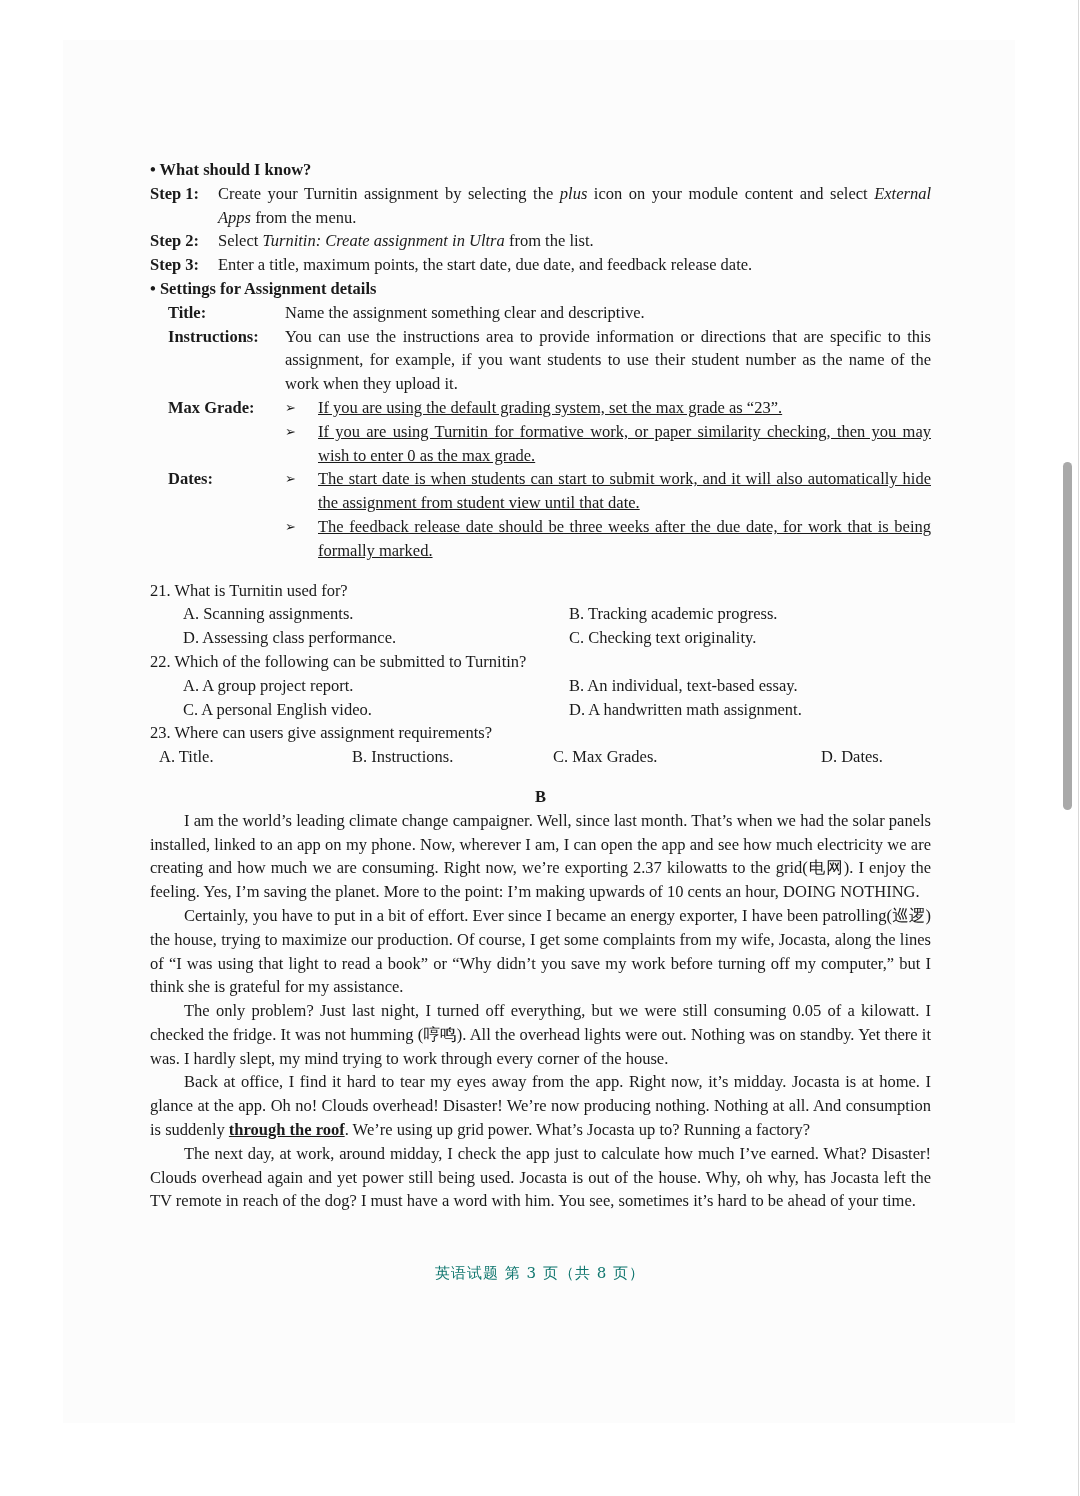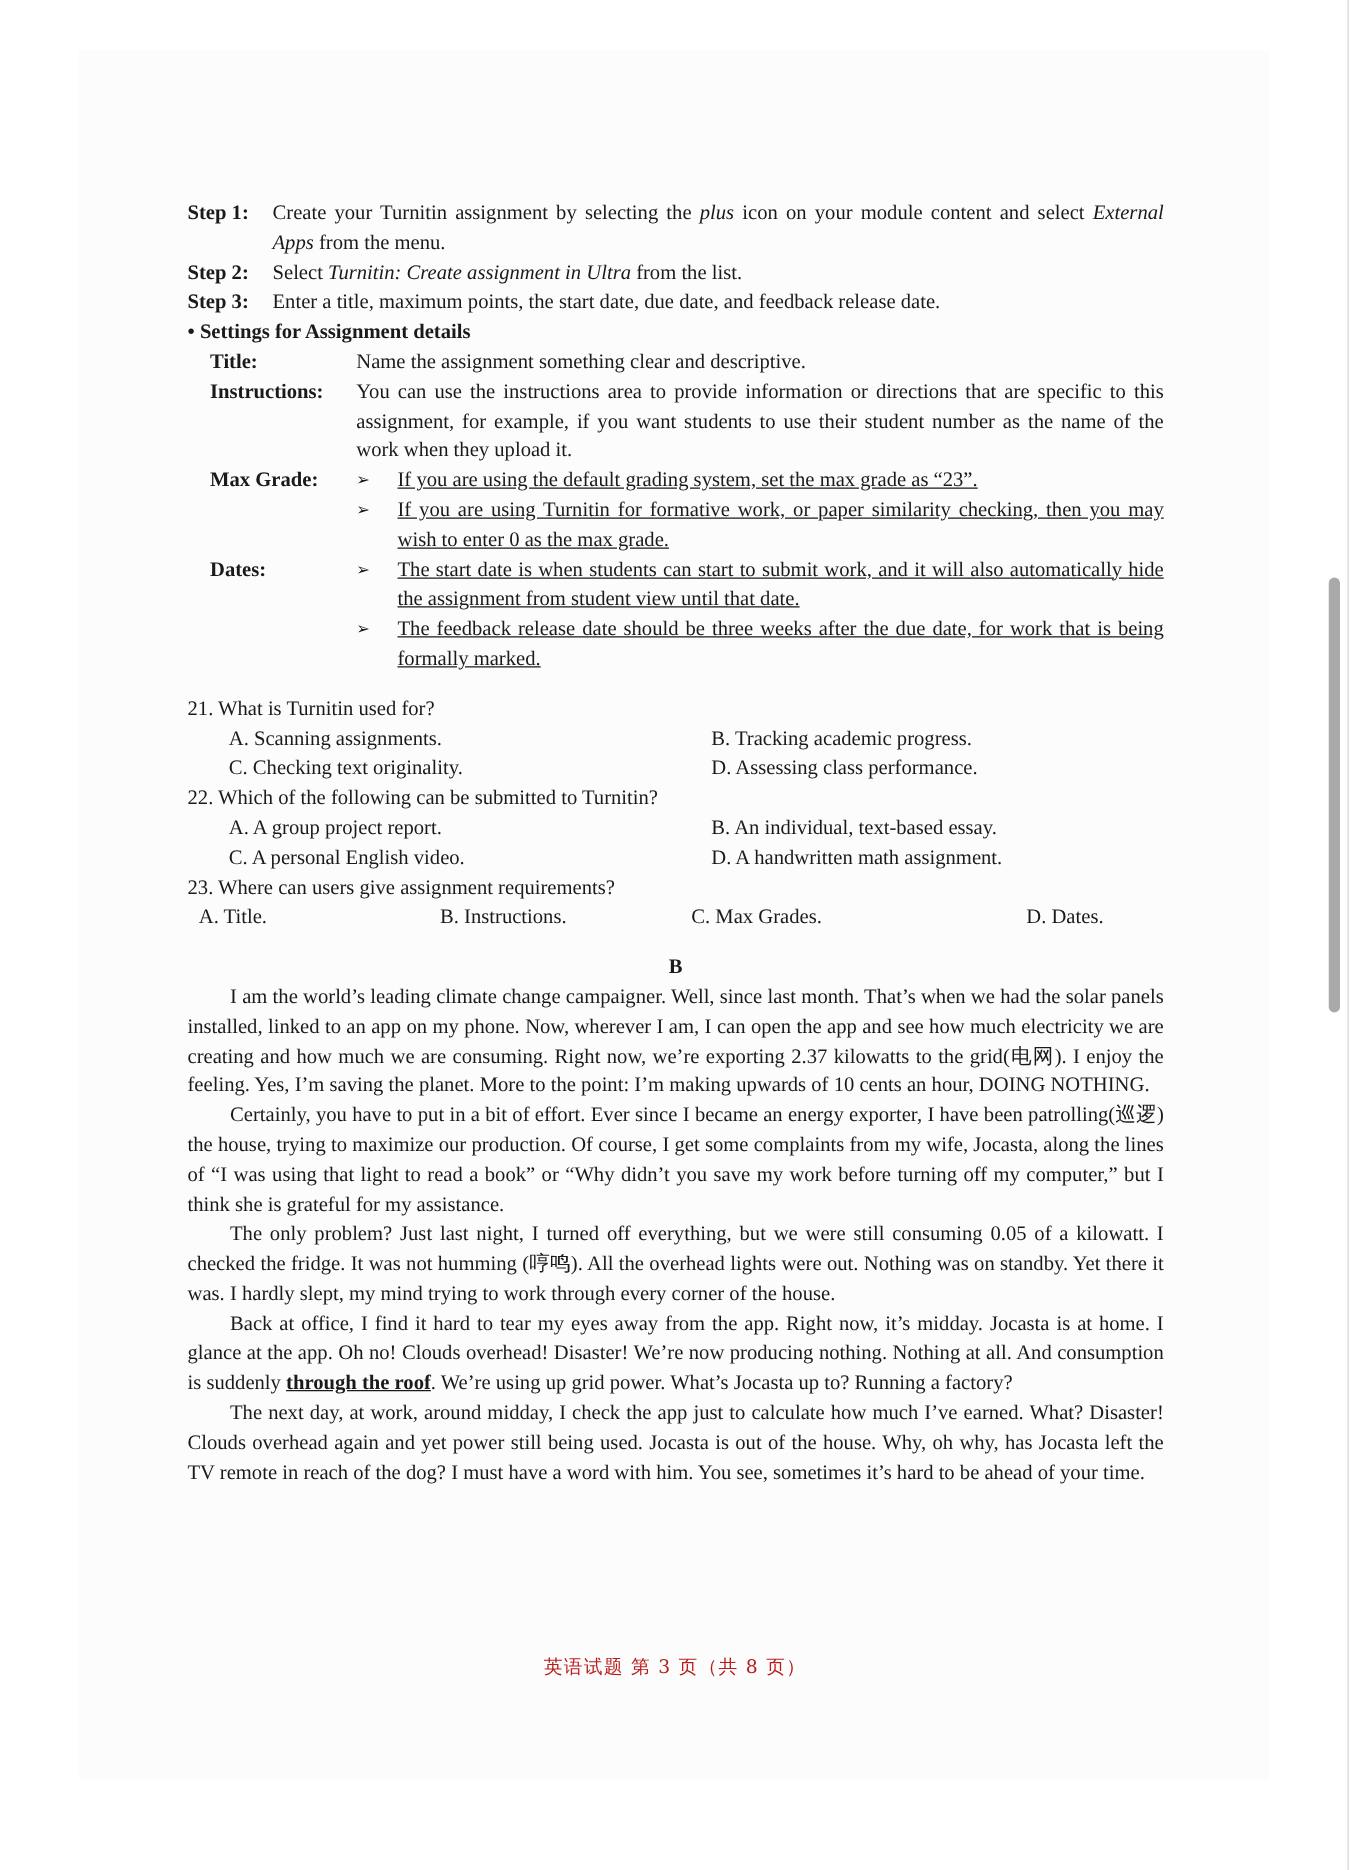--- a/index.html
+++ b/index.html
@@ -38,32 +38,33 @@
   .opts2 { display: flex; padding-left: 9px; }
   .opts2 > span { width: 394px; margin-left: 24px; }
   .opts4 { display: flex; padding-left: 9px; }
   .opts4 > span:nth-child(1) { width: 193px; }
   .opts4 > span:nth-child(2) { width: 201px; }
   .opts4 > span:nth-child(3) { width: 268px; }
   .section-letter { text-align: center; font-weight: bold; margin-top: 16px; }
   .para { text-indent: 34px; text-align: justify; }
   .u { font-weight: bold; text-decoration: underline; }
   .footer {
-    position: absolute; left: 0; width: 1080px; top: 1324px; text-align: center;
-    font-family: "DejaVu Serif", serif; font-size: 15px; letter-spacing: 1px; color: #b91c1c;
+    position: absolute; left: 0; width: 1080px; top: 1264px; text-align: center;
+    font-family: "DejaVu Serif", serif; font-size: 15px; letter-spacing: 1px; color: #0f766e;
   }
 </style>
 </head>
 <body>
 
 <div class="page"></div>
 <div class="right-edge"></div>
 <div class="scrollbar"></div>
 
 <div class="content">
+  <div class="b">• What should I know?</div>
 
   <div class="row">
     <span class="step-label">Step 1:</span>
     <span class="step-text"><span>Create your Turnitin assignment by selecting the </span><span class="i">plus</span><span> icon on your module content and select </span><span class="i">External Apps</span><span> from the menu.</span></span>
   </div>
   <div class="row">
     <span class="step-label">Step 2:</span>
     <span class="step-text"><span>Select </span><span class="i">Turnitin: Create assignment in Ultra</span><span> from the list.</span></span>
   </div>
   <div class="row">
@@ -108,22 +109,22 @@
     </div>
   </div>
 
   <div class="questions">
     <div class="q">21. What is Turnitin used for?</div>
     <div class="opts2">
         <span>A. Scanning assignments.</span>
         <span>B. Tracking academic progress.</span>
       </div>
     <div class="opts2">
+        <span>D. Assessing class performance.</span>
         <span>C. Checking text originality.</span>
-        <span>D. Assessing class performance.</span>
       </div>
     <div class="q">22. Which of the following can be submitted to Turnitin?</div>
     <div class="opts2">
         <span>A. A group project report.</span>
         <span>B. An individual, text-based essay.</span>
       </div>
     <div class="opts2">
         <span>C. A personal English video.</span>
         <span>D. A handwritten math assignment.</span>
       </div>

